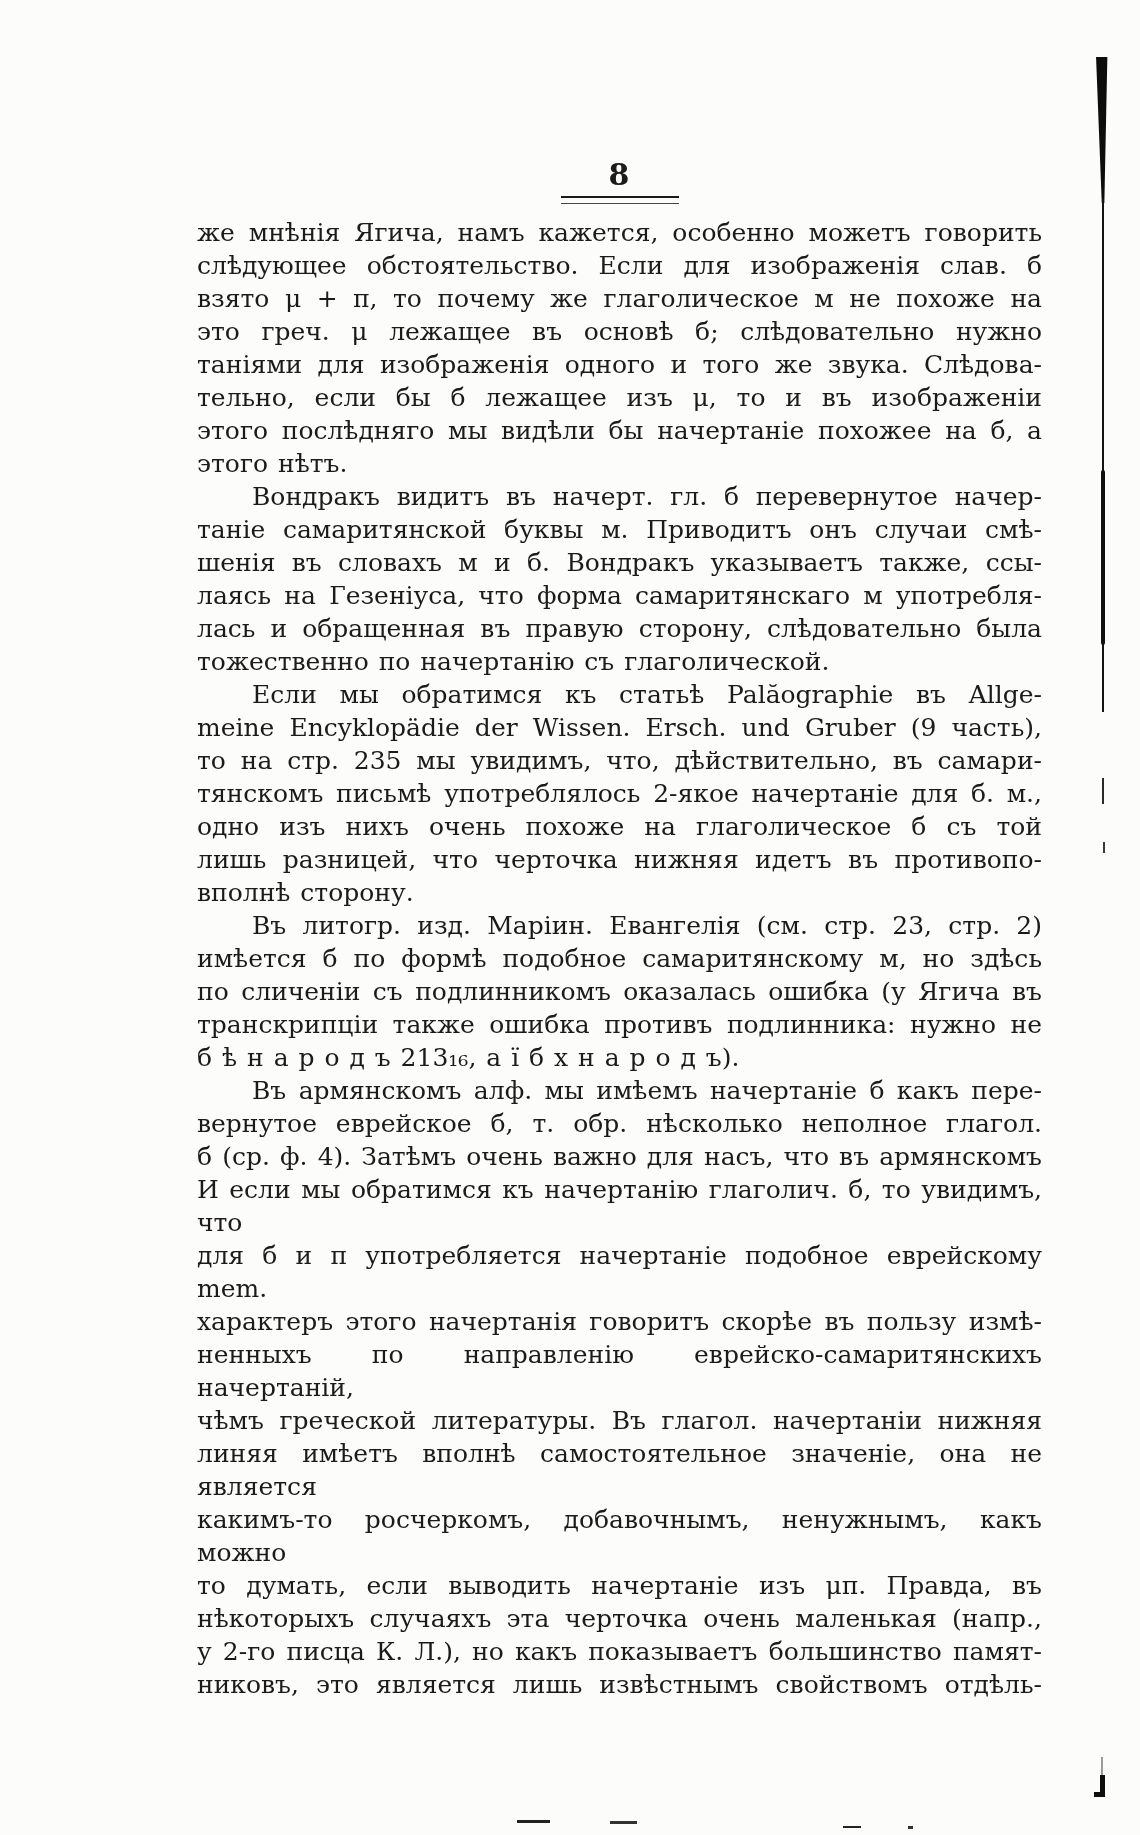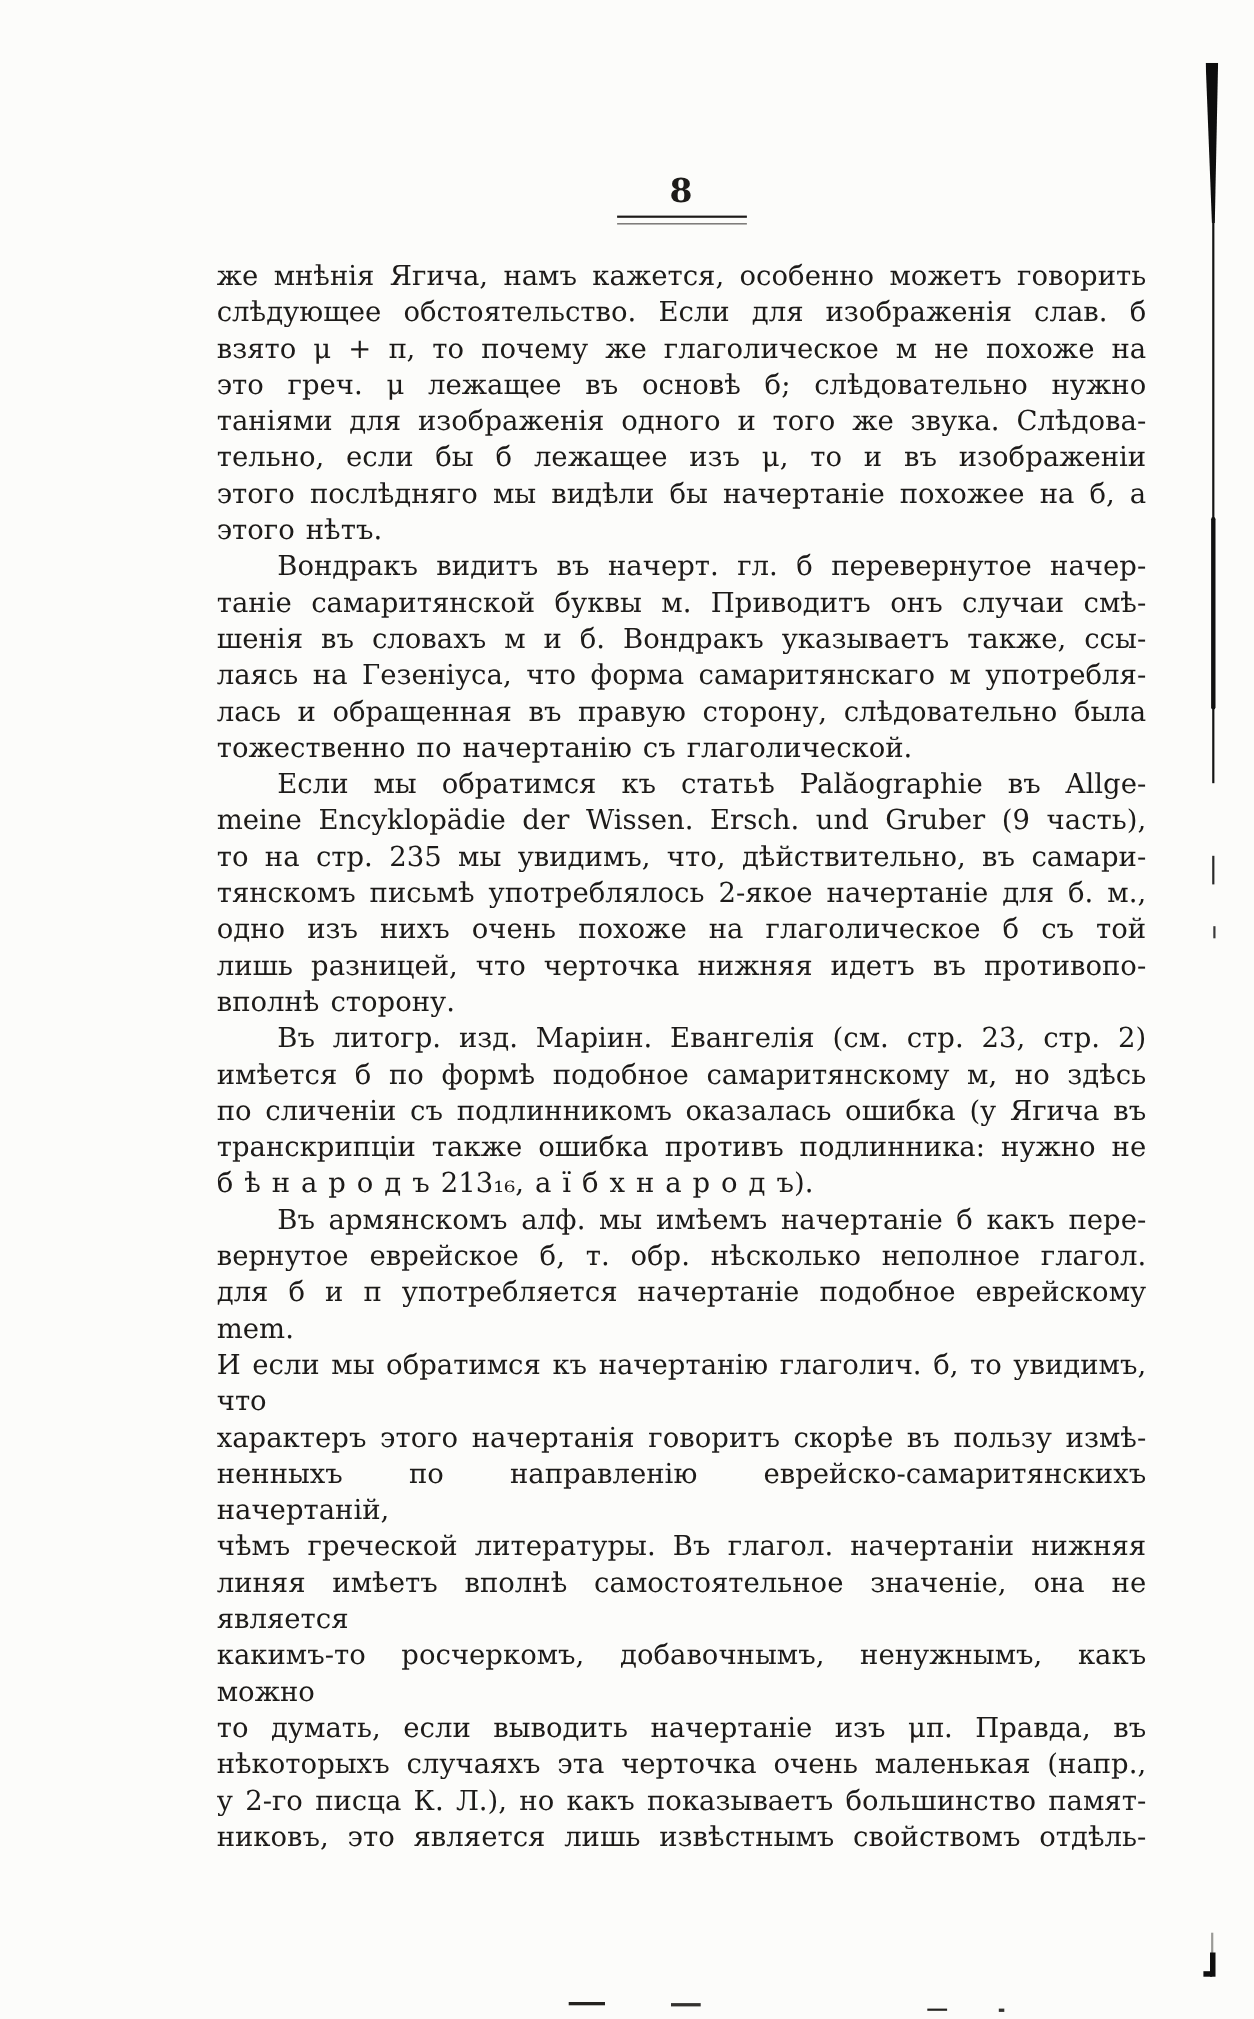--- a/index.html
+++ b/index.html
@@ -31,21 +31,21 @@
   .folio .rule {
     width: 118px;
     height: 5px;
     margin: 4px auto 0 auto;
     border-top: 2px solid #1d1b19;
     border-bottom: 1px solid #4a4845;
   }
   .text-block {
     position: absolute;
     left: 197px;
-    top: 234px;
+    top: 216px;
     width: 845px;
     font-size: 25px;
     line-height: 33px;
     word-spacing: 2px;
   }
   .line {
     text-align: justify;
     text-align-last: justify;
     white-space: normal;
   }
@@ -188,22 +188,23 @@
       <div class="line">одно изъ нихъ очень похоже на глаголическое б съ той</div>
       <div class="line">лишь разницей, что черточка нижняя идетъ въ противопо-</div>
       <div class="line para-end">вполнѣ сторону.</div>
       <div class="line indent">Въ литогр. изд. Маріин. Евангелія (см. стр. 23, стр. 2)</div>
       <div class="line">имѣется б по формѣ подобное самаритянскому м, но здѣсь</div>
       <div class="line">по сличеніи съ подлинникомъ оказалась ошибка (у Ягича въ</div>
       <div class="line">транскрипціи также ошибка противъ подлинника: нужно не</div>
       <div class="line para-end">б ѣ  н а р о д ъ  213₁₆,  а  ї б х  н а р о д ъ).</div>
       <div class="line indent">Въ армянскомъ алф. мы имѣемъ начертаніе б какъ пере-</div>
       <div class="line">вернутое еврейское б, т. обр. нѣсколько неполное глагол.</div>
+      <div class="line">б (ср. ф. 4).  Затѣмъ очень важно для насъ, что въ армянскомъ</div>
+      <div class="line">И если мы обратимся къ начертанію глаголич. б, то увидимъ, что</div>
       <div class="line">для б и п употребляется начертаніе подобное еврейскому mem.</div>
-      <div class="line">И если мы обратимся къ начертанію глаголич. б, то увидимъ, что</div>
       <div class="line">характеръ этого начертанія говоритъ скорѣе въ пользу измѣ-</div>
       <div class="line">ненныхъ по направленію еврейско-самаритянскихъ начертаній,</div>
       <div class="line">чѣмъ греческой литературы.  Въ глагол. начертаніи нижняя</div>
       <div class="line">линяя имѣетъ вполнѣ самостоятельное значеніе, она не является</div>
       <div class="line">какимъ-то росчеркомъ, добавочнымъ, ненужнымъ, какъ можно</div>
       <div class="line">то думать, если выводить начертаніе изъ μπ.  Правда, въ</div>
       <div class="line">нѣкоторыхъ случаяхъ эта черточка очень маленькая (напр.,</div>
       <div class="line">у 2-го писца К. Л.), но какъ показываетъ большинство памят-</div>
       <div class="line">никовъ, это является лишь извѣстнымъ свойствомъ отдѣль-</div>
     </div>

